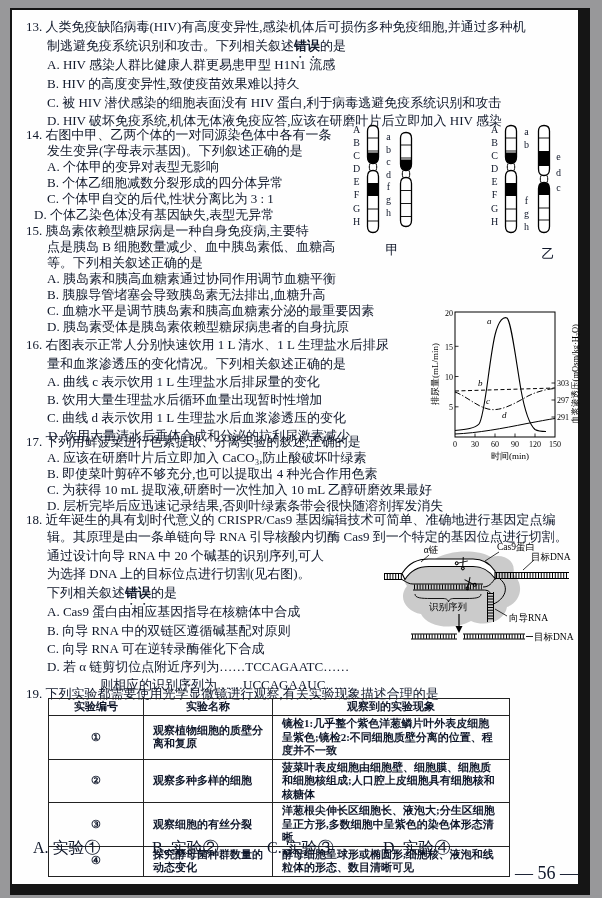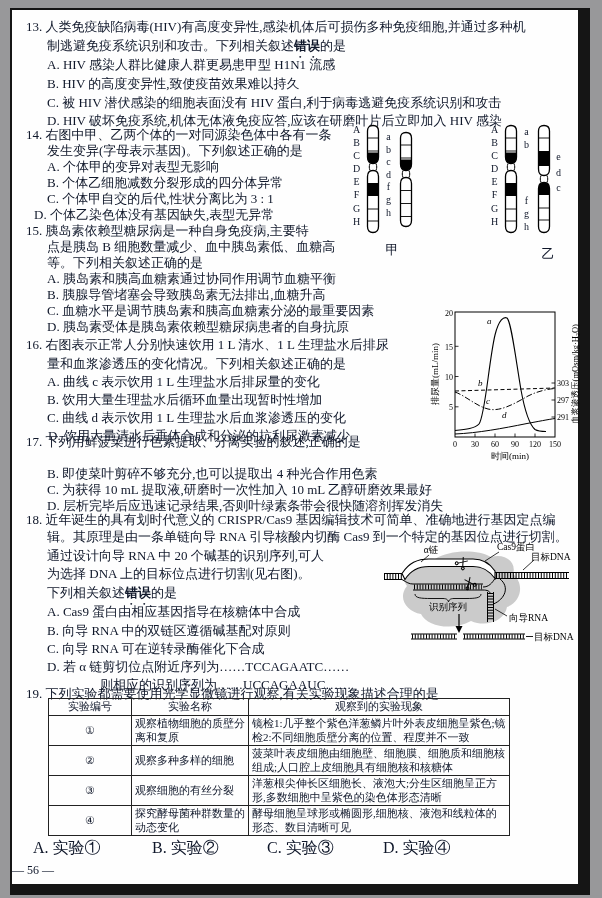--- a/index.html
+++ b/index.html
@@ -9,27 +9,27 @@
         border:2px solid #151515;border-right-width:12px;border-bottom-width:11px}
   .ln{position:absolute;white-space:nowrap;font-size:13px;line-height:15px}
   .emph{font-weight:bold;text-emphasis:filled dot;-webkit-text-emphasis:filled dot;
         text-emphasis-position:under right;-webkit-text-emphasis-position:under}
   .fig{position:absolute}
   .genes{position:absolute;width:7px;font-size:10px;line-height:13.1px;word-break:break-all;
          text-align:center;overflow:visible}
   .glabel{position:absolute;font-size:13px;text-align:center;width:44px}
   .qtable{position:absolute;left:36px;top:688px;width:462px;border-collapse:collapse;
           font-size:11px;line-height:13.5px;table-layout:fixed}
-  .qtable th,.qtable td{border:1px solid #222;padding:1px 3px;font-weight:normal;vertical-align:middle}
+  .qtable th,.qtable td{border:1px solid #222;padding:1px 9px;font-weight:bold;vertical-align:middle}
   .qtable th{text-align:center;height:14px}
   .cid{width:76px;text-align:center}
   .cname{width:110px;text-align:left}
   .cobs{text-align:left}
   .opt{position:absolute;top:828px;font-size:16px;white-space:nowrap}
-  .pageno{position:absolute;top:853px;left:0;width:100%;text-align:left;font-size:12px}
+  .pageno{position:absolute;top:853px;left:0;width:100%;text-align:right;font-size:18px}
   svg text{font-family:"Liberation Serif","DejaVu Serif",serif}
 </style>
 </head>
 <body>
 
 <div class="shot">
  <div class="page">
 
   <div class="ln" style="left:14px;top:9px">13. 人类免疫缺陷病毒(HIV)有高度变异性,感染机体后可损伤多种免疫细胞,并通过多种机</div>
   <div class="ln" style="left:35px;top:28px"><span>制逃避免疫系统识别和攻击。下列相关叙述</span><span class="emph">错误</span><span>的是</span></div>
@@ -149,20 +149,21 @@
       <path d="M25,86 C36,90 46,100 58,103 C70,106 84,98 98,90 C108,85 118,83 125,82.5" fill="none" stroke="#000" stroke-width="1" stroke-dasharray="6,2,1.2,2"></path>
       <path d="M25,128 C48,127 72,122.5 97,117.5 C108,115.5 118,113.5 125,112.5" fill="none" stroke="#000" stroke-width="1"></path>
       <text x="57" y="18" font-size="9" font-style="italic">a</text>
       <text x="48" y="80" font-size="9" font-style="italic">b</text>
       <text x="56" y="98" font-size="9" font-style="italic">c</text>
       <text x="72" y="112" font-size="9" font-style="italic">d</text>
     </svg>
   </div>
 
   <div class="ln" style="left:14px;top:424px">17. 下列用鲜菠菜进行色素提取、分离实验的叙述,正确的是</div>
+  <div class="ln" style="left:35px;top:440px">A. 应该在研磨叶片后立即加入 CaCO₃,防止酸破坏叶绿素</div>
   <div class="ln" style="left:35px;top:456px">B. 即使菜叶剪碎不够充分,也可以提取出 4 种光合作用色素</div>
   <div class="ln" style="left:35px;top:472px">C. 为获得 10 mL 提取液,研磨时一次性加入 10 mL 乙醇研磨效果最好</div>
   <div class="ln" style="left:35px;top:488px">D. 层析完毕后应迅速记录结果,否则叶绿素条带会很快随溶剂挥发消失</div>
 
   <div class="ln" style="left:14px;top:502px">18. 近年诞生的具有划时代意义的 CRISPR/Cas9 基因编辑技术可简单、准确地进行基因定点编</div>
   <div class="ln" style="left:35px;top:519px">辑。其原理是由一条单链向导 RNA 引导核酸内切酶 Cas9 到一个特定的基因位点进行切割。</div>
   <div class="ln" style="left:35px;top:538px">通过设计向导 RNA 中 20 个碱基的识别序列,可人</div>
   <div class="ln" style="left:35px;top:556px">为选择 DNA 上的目标位点进行切割(见右图)。</div>
   <div class="ln" style="left:35px;top:575px"><span>下列相关叙述</span><span class="emph">错误</span><span>的是</span></div>
   <div class="ln" style="left:35px;top:594px">A. Cas9 蛋白由相应基因指导在核糖体中合成</div>

